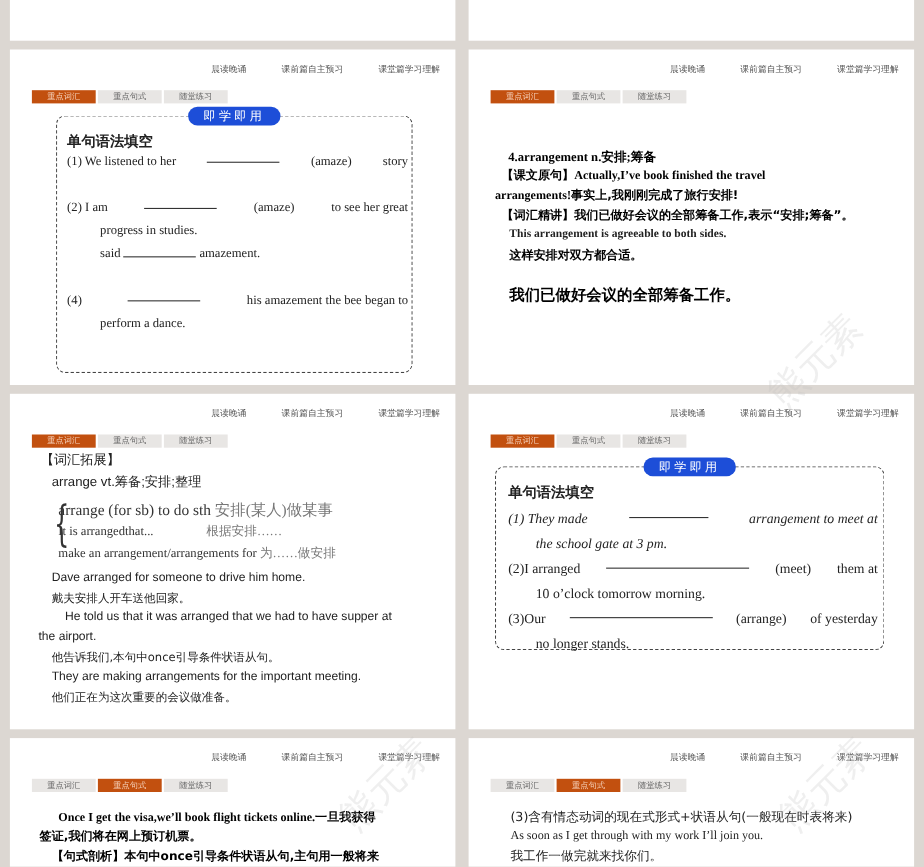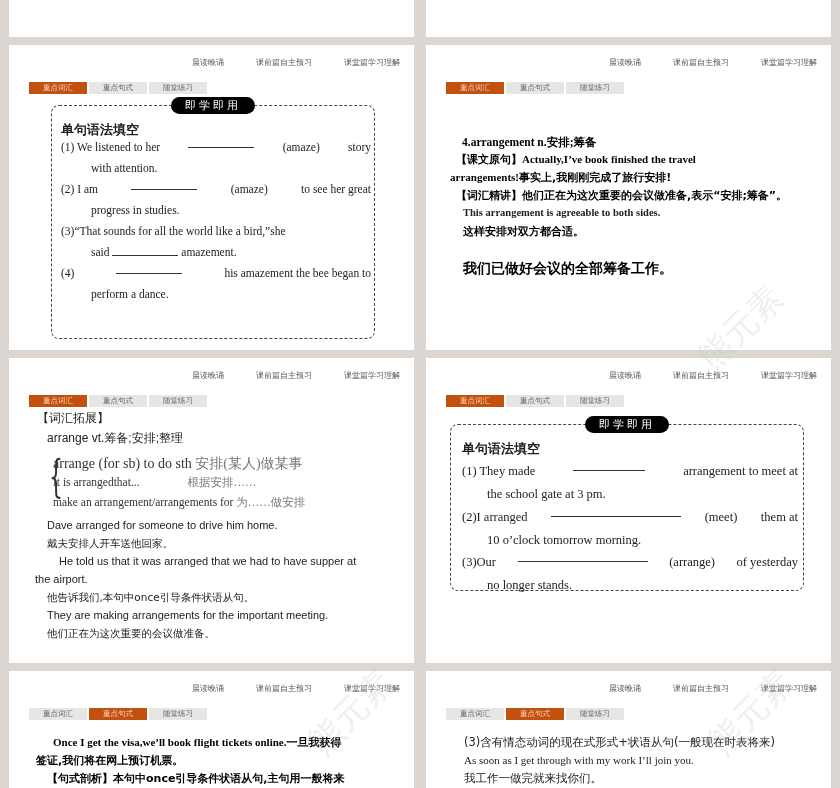--- a/index.html
+++ b/index.html
@@ -21,21 +21,21 @@
   .tab {
     width:58px; height:12px; font-size:7.5px; line-height:12px; text-align:center;
     background:#e8e6e4; color:#666; margin-right:2px;
   }
   .tab.active { background:#c2500f; color:#f6d3bd; }
   .box {
     position:absolute; border:1.5px dashed #444; border-radius:8px;
   }
   .box-title {
     position:absolute; top:-9px; left:50%; transform:translateX(-50%);
-    background:#000000; color:#fff; font-size:11px; letter-spacing:3px;
+    background:#1d4ed8; color:#fff; font-size:11px; letter-spacing:3px;
     padding:1px 14px; border-radius:10px; white-space:nowrap;
   }
   .serif { font-family:"Liberation Serif", "DejaVu Serif", serif; }
   .sans { font-family:"Liberation Sans", sans-serif; }
   .q { position:absolute; font-size:11.5px; color:#222; line-height:21px; }
   .blank { display:inline-block; border-bottom:1px solid #333; height:10px; vertical-align:baseline; }
   .bold { font-weight:bold; }
   .watermark {
     position:absolute; color:rgba(190,190,190,0.25); font-size:34px;
     transform:rotate(-45deg); pointer-events:none; white-space:nowrap;
@@ -63,33 +63,31 @@
     <div class="box-title">即学即用</div>
   </div>
   <div class="q serif bold" style="left:52px;top:74px;font-size:13px;font-family:'DejaVu Serif',serif;">单句语法填空</div>
   <div class="q serif" style="left:52px;top:92px;width:310px;">
     <div style="display:flex;justify-content:space-between;">
       <span><span>(1)</span> <span>We listened to her</span></span>
       <span class="blank" style="width:66px;"></span>
       <span>(amaze)</span>
       <span>story</span>
     </div>
-    <div style="padding-left:30px;">with attention.</div>
   </div>
   <div class="q serif" style="left:52px;top:134px;width:310px;">
     <div style="display:flex;justify-content:space-between;">
       <span><span>(2)</span> <span>I am</span></span>
       <span class="blank" style="width:66px;"></span>
       <span>(amaze)</span>
       <span>to see her great</span>
     </div>
     <div style="padding-left:30px;">progress in studies.</div>
   </div>
   <div class="q serif" style="left:52px;top:176px;width:310px;">
-    <div><span>(3)</span><span>“That sounds for all the world like a bird,”she</span></div>
     <div style="padding-left:30px;">
       <span>said</span>
       <span class="blank" style="width:66px;"></span>
       <span>amazement.</span>
     </div>
   </div>
   <div class="q serif" style="left:52px;top:218px;width:310px;">
     <div style="display:flex;justify-content:space-between;">
       <span>(4)</span>
       <span class="blank" style="width:66px;"></span>
@@ -111,21 +109,21 @@
     <div class="tab">随堂练习</div>
   </div>
   <div class="line serif bold" style="left:36px;top:90px;font-size:11.5px;">4.arrangement n.安排;筹备</div>
   <div class="line bold" style="left:30px;top:107px;font-size:11px;">
     <span style="font-family:'DejaVu Sans',sans-serif;">【课文原句】</span><span class="serif">Actually,I’ve book finished the travel</span>
   </div>
   <div class="line bold" style="left:24px;top:125px;font-size:11px;">
     <span class="serif">arrangements!</span><span>事实上,我刚刚完成了旅行安排!</span>
   </div>
   <div class="line bold" style="left:30px;top:143px;font-size:11px;">
-    <span>【词汇精讲】</span><span>他们正在为这次重要的会议做准备,表示“安排;筹备”。</span>
+    <span>【词汇精讲】</span><span>我们已做好会议的全部筹备工作,表示“安排;筹备”。</span>
   </div>
   <div class="line serif bold" style="left:37px;top:162px;font-size:10.5px;color:#222;">This arrangement is agreeable to both sides.</div>
   <div class="line bold" style="left:37px;top:179px;font-size:11px;">这样安排对双方都合适。</div>
   <div class="line bold" style="left:37px;top:215px;font-size:14px;">我们已做好会议的全部筹备工作。</div>
 </div>
 
 <div class="slide" style="left:9px;top:358px;width:405px;height:305px;">
   <div class="nav">
     <span>晨读晚诵</span>
     <span>课前篇自主预习</span>
@@ -165,21 +163,21 @@
   </div>
   <div class="tabs">
     <div class="tab active">重点词汇</div>
     <div class="tab">重点句式</div>
     <div class="tab">随堂练习</div>
   </div>
   <div class="box" style="left:24px;top:66px;width:352px;height:165px;">
     <div class="box-title">即学即用</div>
   </div>
   <div class="q bold" style="left:36px;top:80px;font-size:13px;font-family:'DejaVu Serif',serif;">单句语法填空</div>
-  <div class="q serif" style="left:36px;top:102px;width:336px;font-size:12.5px;line-height:23px;">
+  <div class="q serif" style="left:36px;top:102px;width:336px;font-size:12.5px;line-height:23px;font-style:italic;">
     <div style="display:flex;justify-content:space-between;">
       <span><span>(1)</span> <span>They made</span></span>
       <span class="blank" style="width:72px;"></span>
       <span>arrangement to meet at</span>
     </div>
     <div style="padding-left:25px;">the school gate at 3 pm.</div>
   </div>
   <div class="q serif" style="left:36px;top:148px;width:336px;font-size:12.5px;line-height:23px;">
     <div style="display:flex;justify-content:space-between;">
       <span><span>(2)</span><span>I arranged</span></span>

